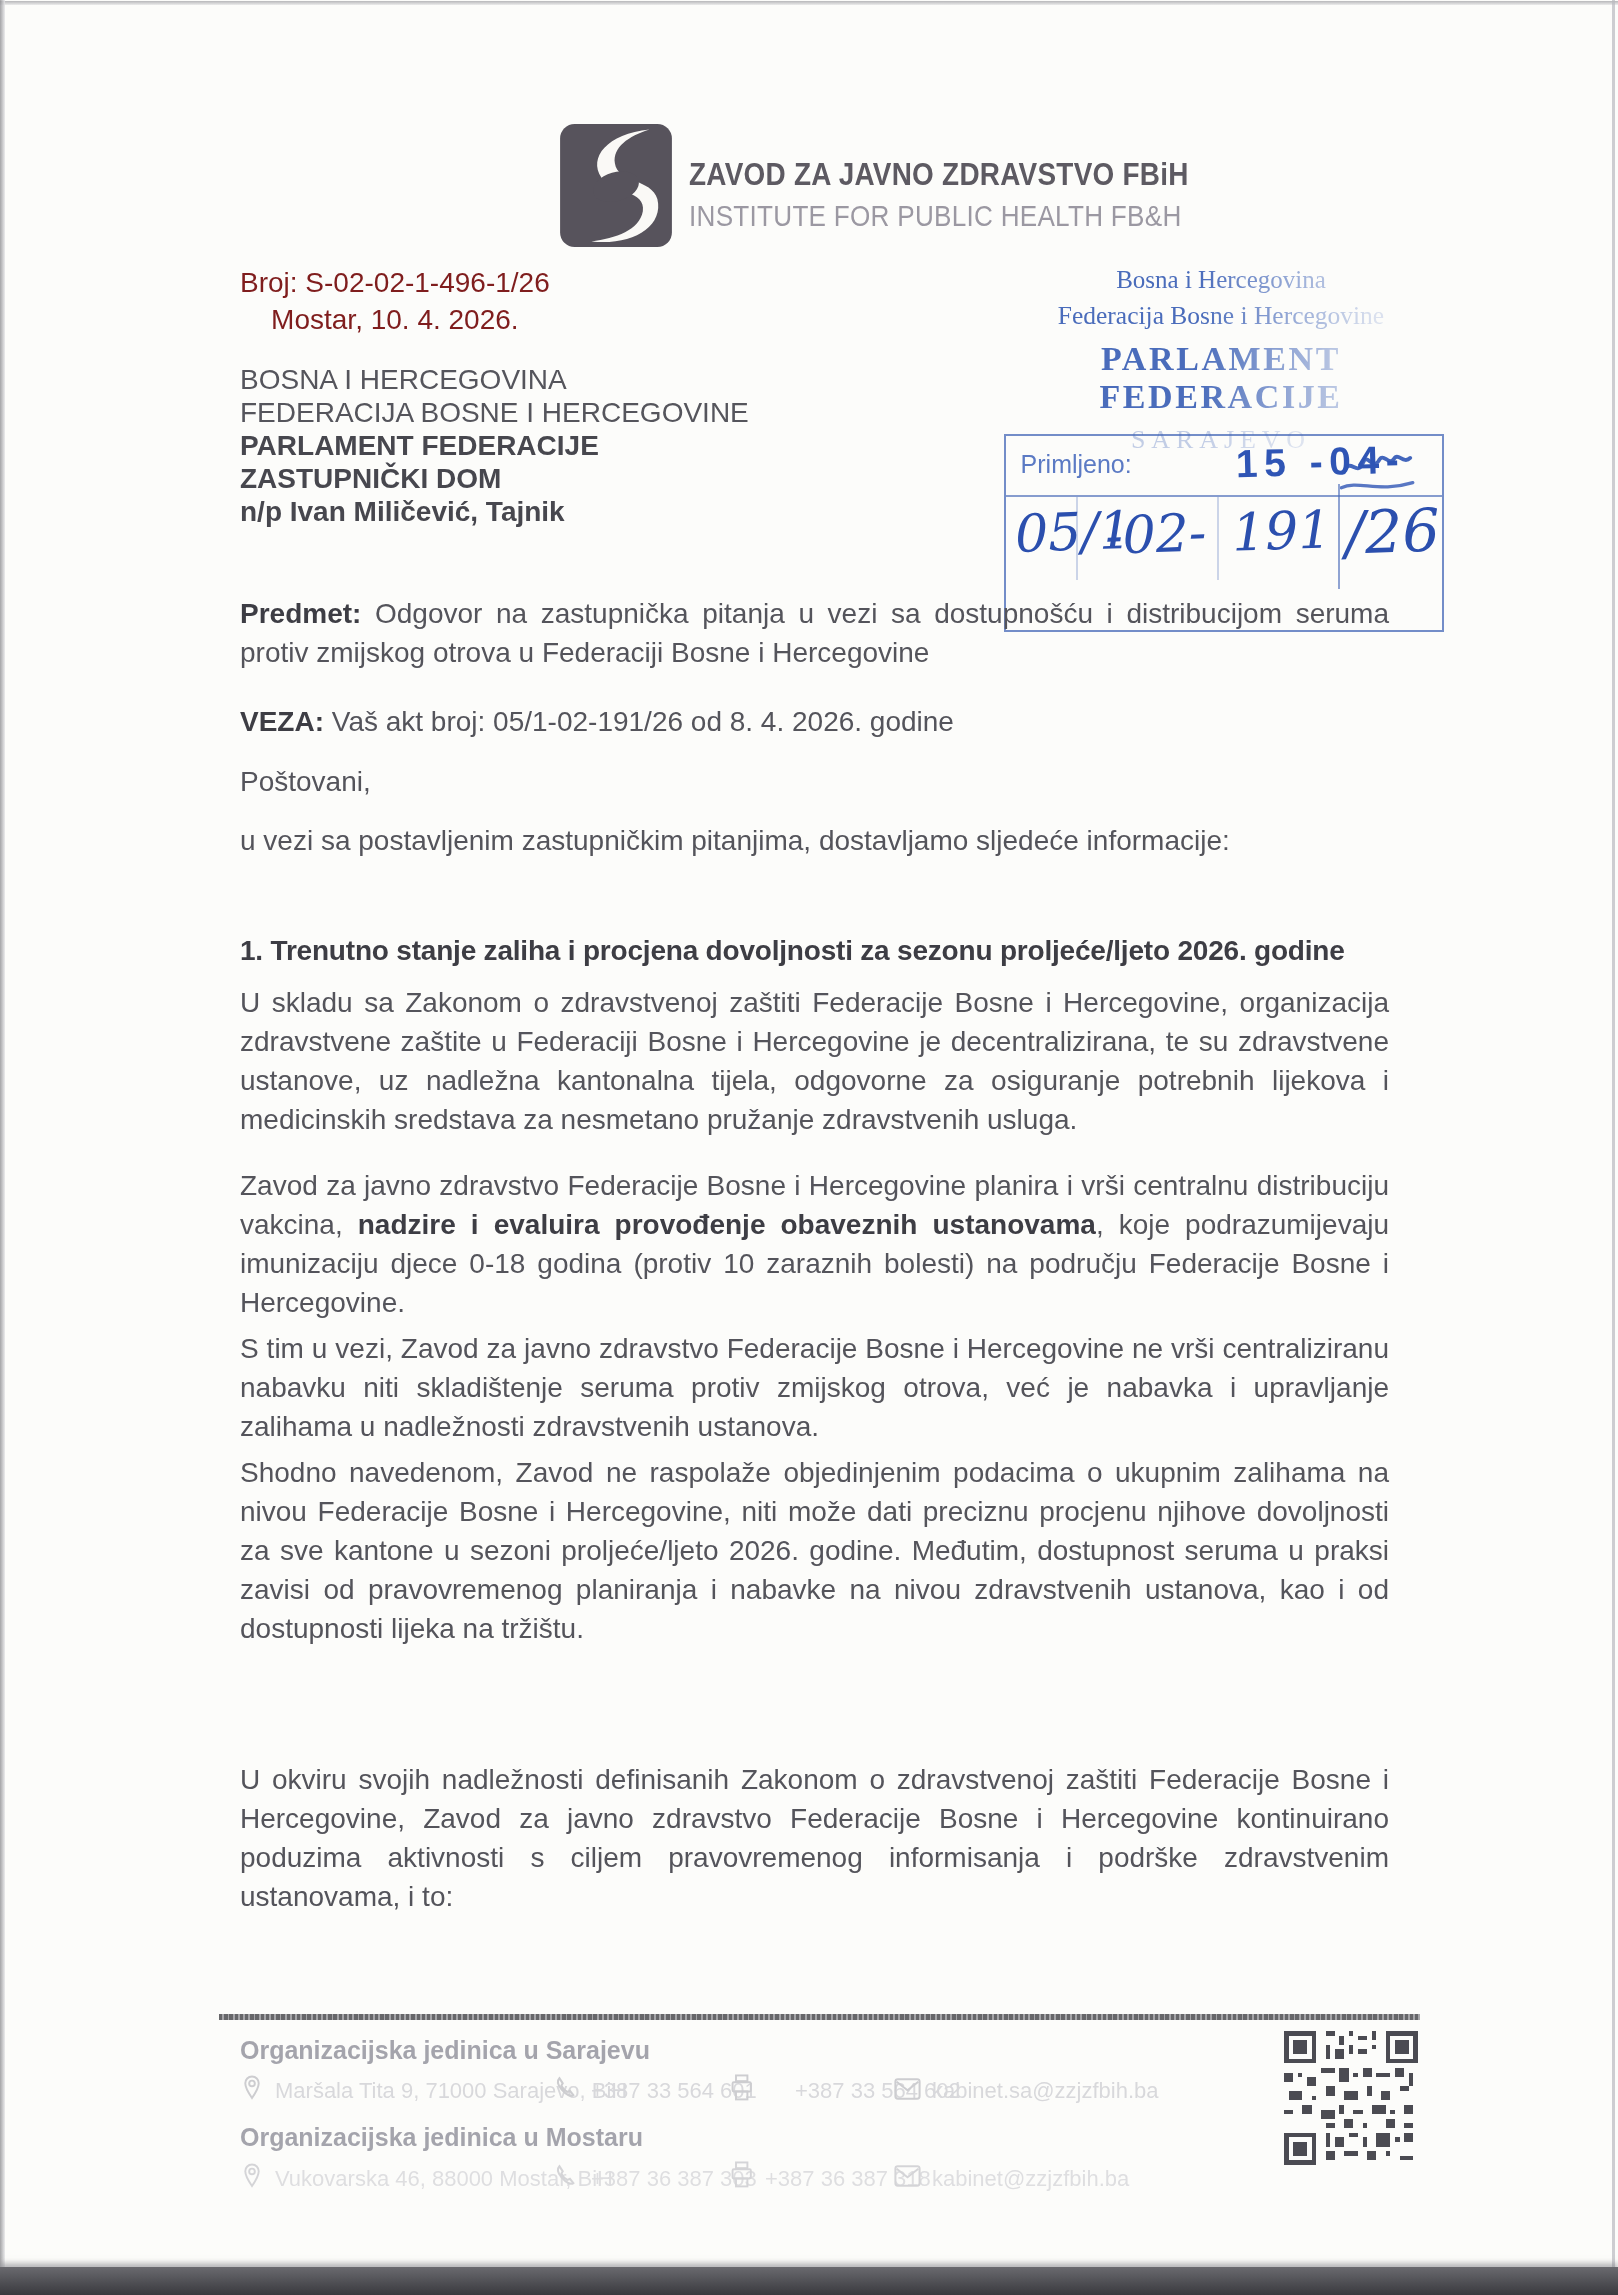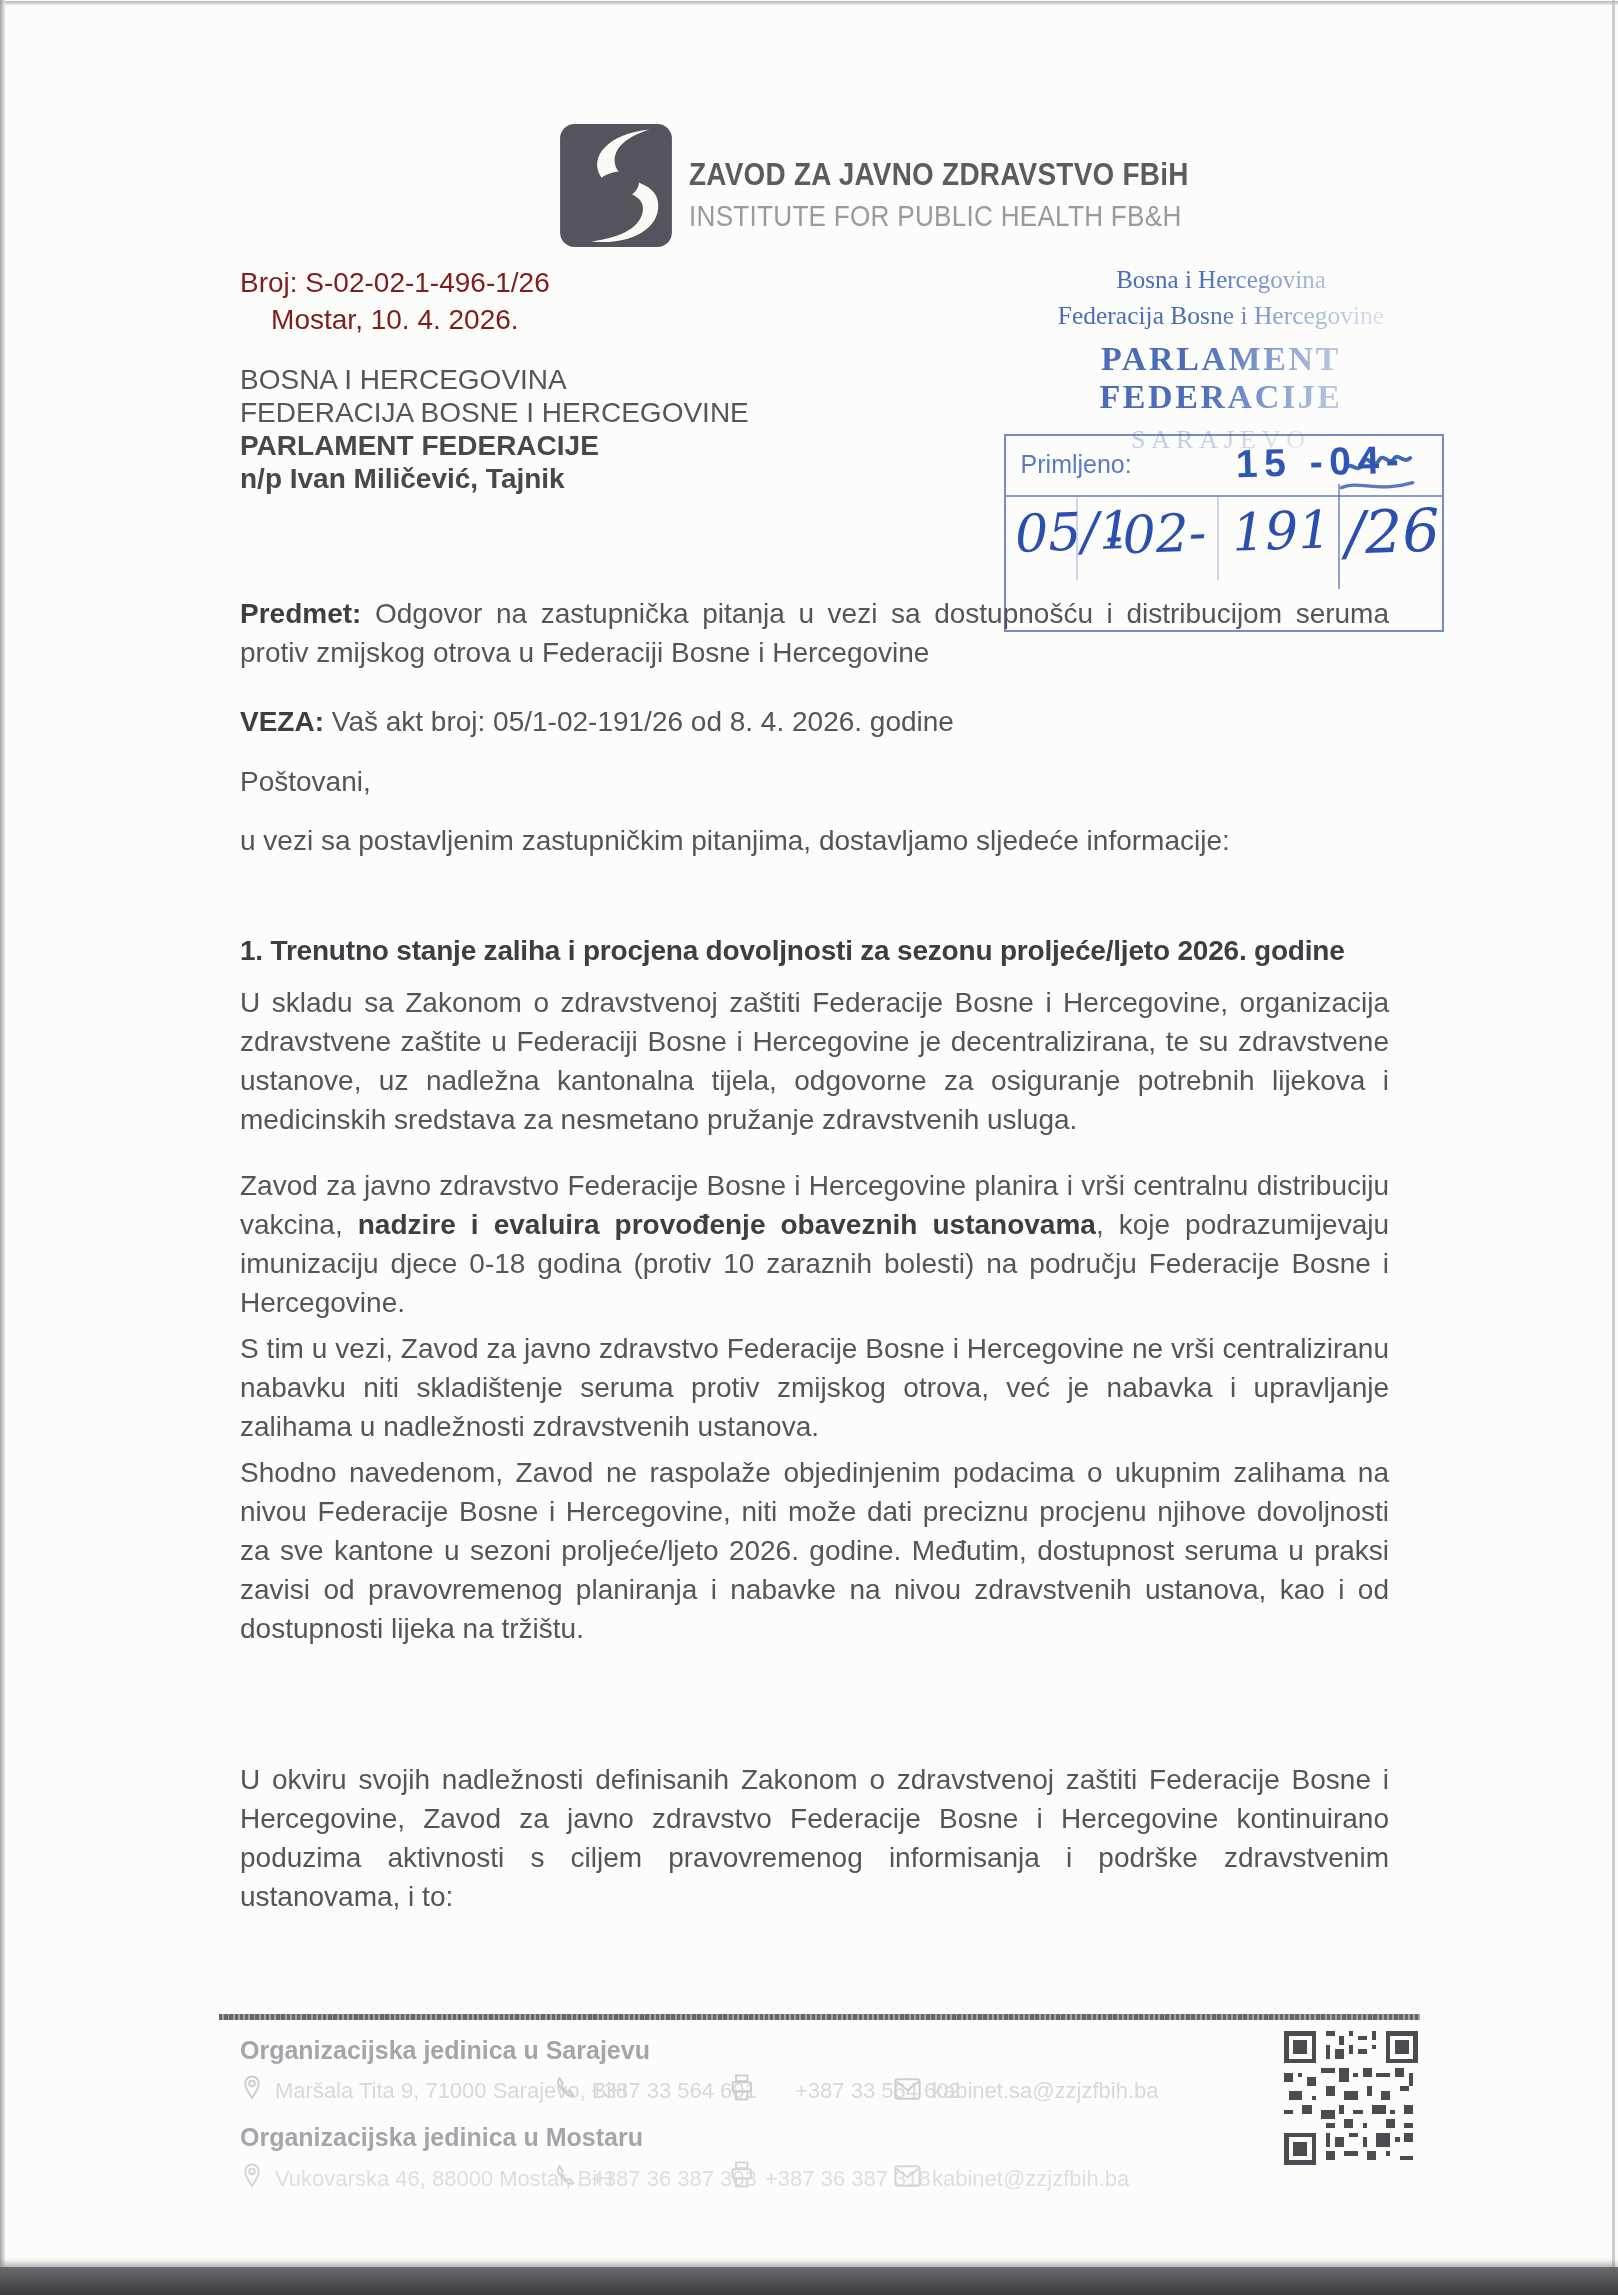--- a/index.html
+++ b/index.html
@@ -63,20 +63,21 @@
 
   <div class="abs meta" style="left:240px;top:264px;">
     <div>Broj: S-02-02-1-496-1/26</div>
     <div>Mostar, 10. 4. 2026.</div>
   </div>
 
   <div class="abs recipient" style="left:240px;top:363px;">
     <div>BOSNA I HERCEGOVINA</div>
     <div>FEDERACIJA BOSNE I HERCEGOVINE</div>
     <div class="b">PARLAMENT FEDERACIJE</div>
+    <div class="b">ZASTUPNIČKI DOM</div>
     <div class="b">n/p Ivan Miličević, Tajnik</div>
   </div>
 
   <div class="abs stamp" style="left:999px;top:266px;width:444px;">
     <div class="st-c fade-r" style="font-size:25px;">Bosna i Hercegovina</div>
     <div class="st-c fade-r" style="font-size:25.5px;margin-top:6.5px;">Federacija Bosne i Hercegovine</div>
     <div class="st-c fade-r" style="font-size:34px;font-weight:bold;letter-spacing:2.6px;margin-top:9.1px;">PARLAMENT FEDERACIJE</div>
     <div class="st-c fade-r" style="font-size:26px;letter-spacing:5.9px;margin-top:9.1px;opacity:.32;">SARAJEVO</div>
 
     <div class="st-table abs" style="left:5.2px;top:168px;">

